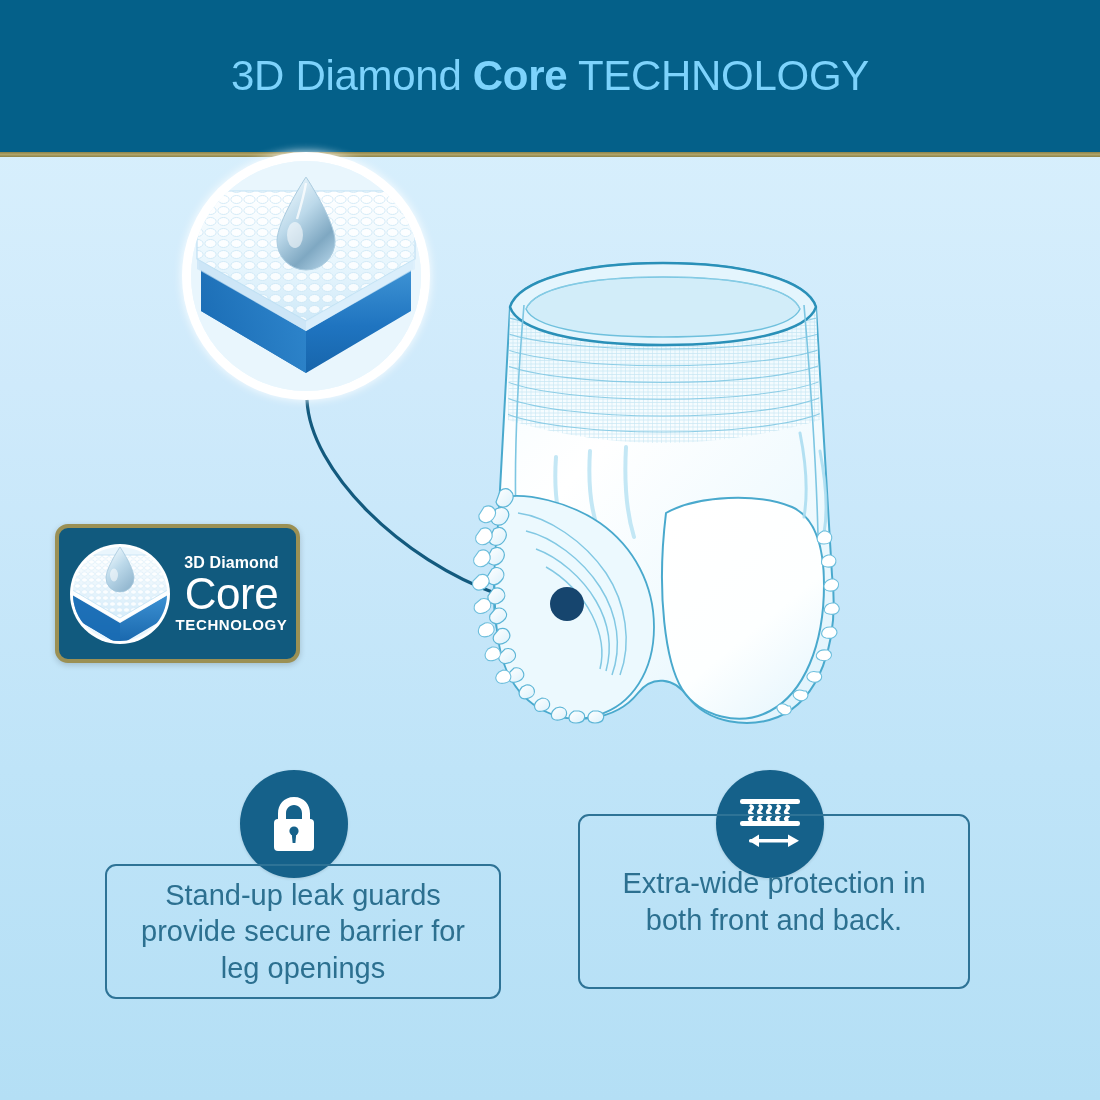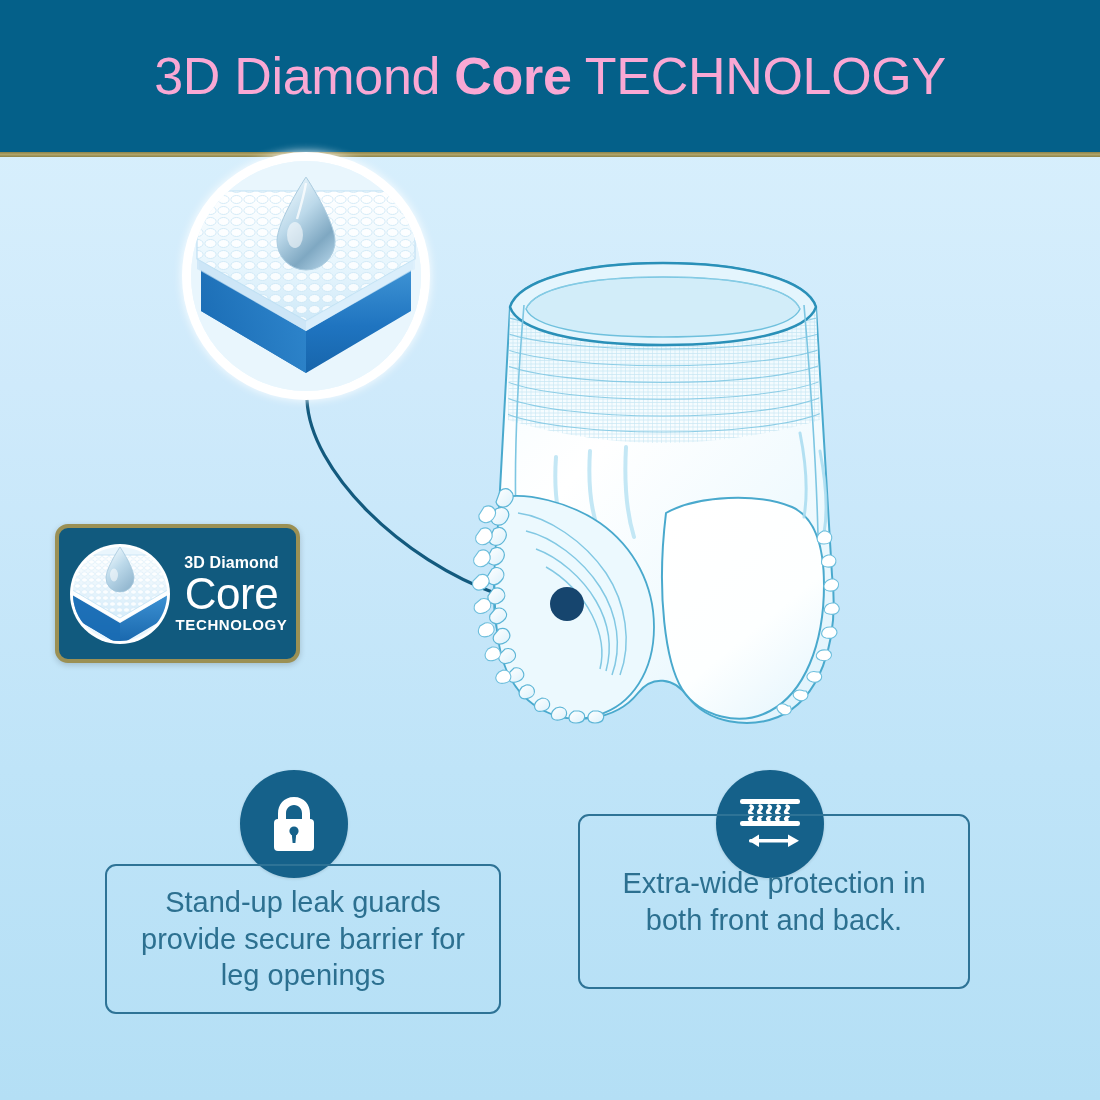--- a/index.html
+++ b/index.html
@@ -27,22 +27,22 @@
     position: absolute;
     left: 0; top: 0;
     width: 1100px;
     height: 152px;
     background: #046089;
     display: flex;
     align-items: center;
     justify-content: center;
   }
   #header-title {
-    color: #f9a8d4;
-    font-size: 52px;
+    color: #7dd3fc;
+    font-size: 42px;
     letter-spacing: -0.3px;
     white-space: nowrap;
     font-weight: 400;
   }
   #header-title .bold { font-weight: 700; }
   #header-rule {
     position: absolute;
     left: 0; top: 152px;
     width: 1100px;
     height: 5px;
@@ -147,21 +147,21 @@
   }
   .feature-text {
     color: #2c7090;
     font-size: 29px;
     line-height: 1.26;
     font-weight: 400;
     padding: 0 14px;
   }
   #feature-box-left {
     left: 105px; top: 864px;
-    width: 396px; height: 150px;
+    width: 396px; height: 135px;
   }
   #feature-box-right {
     left: 578px; top: 814px;
     width: 392px; height: 175px;
   }
   .feature-icon-circle {
     position: absolute;
     width: 108px; height: 108px;
     border-radius: 50%;
     background: #15618a;

